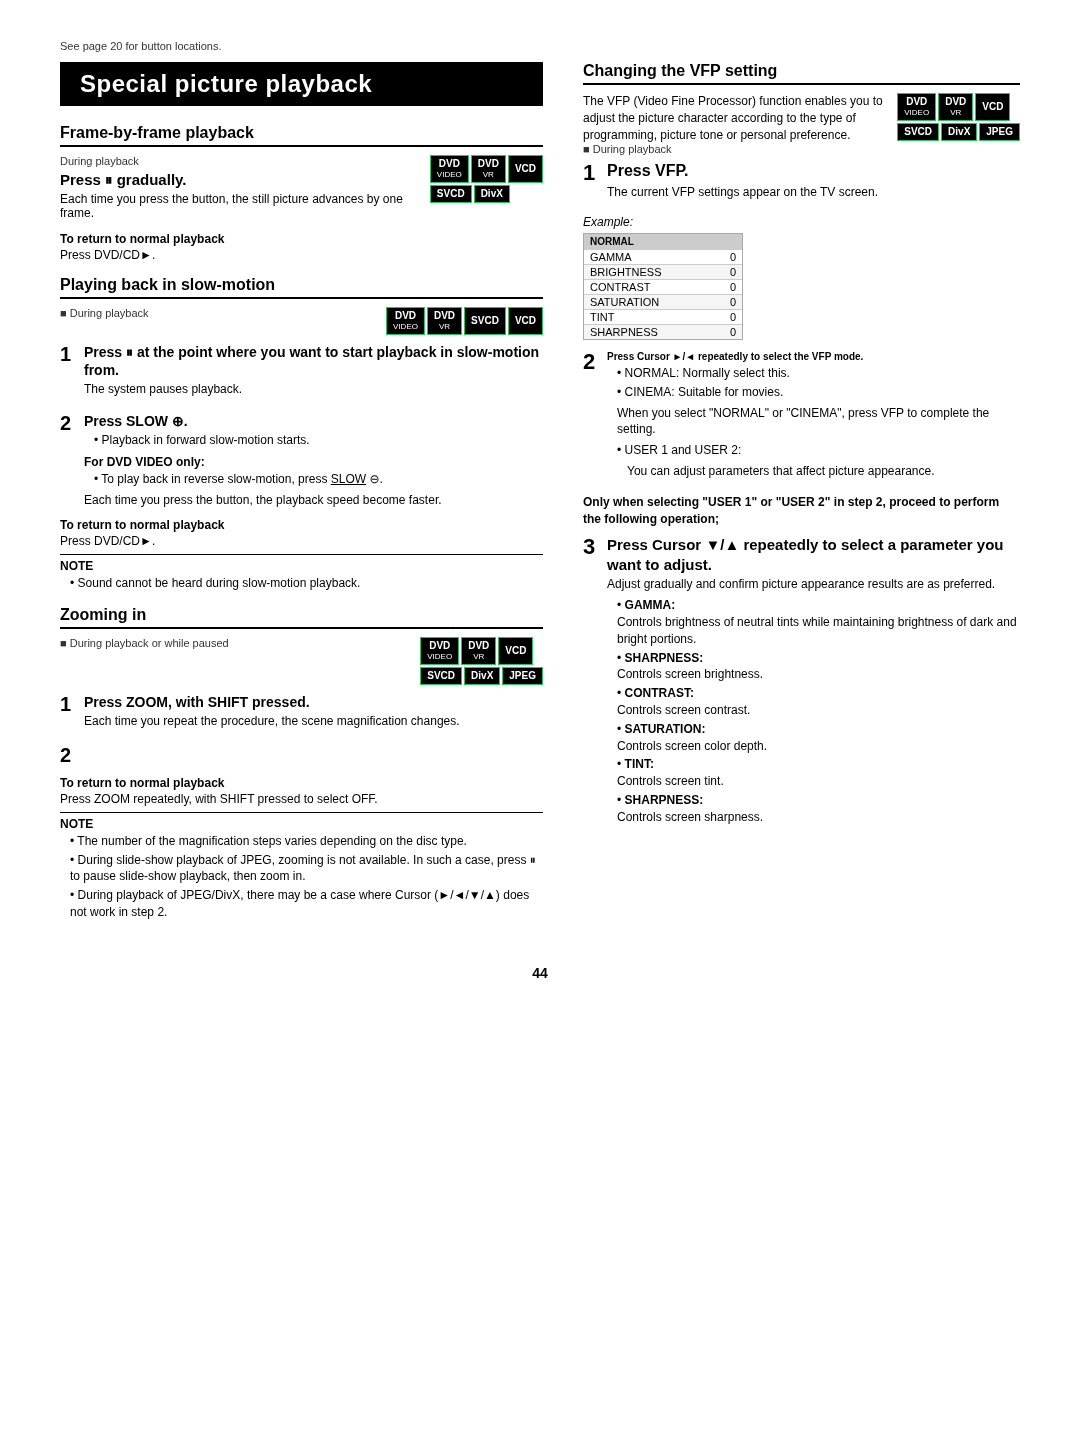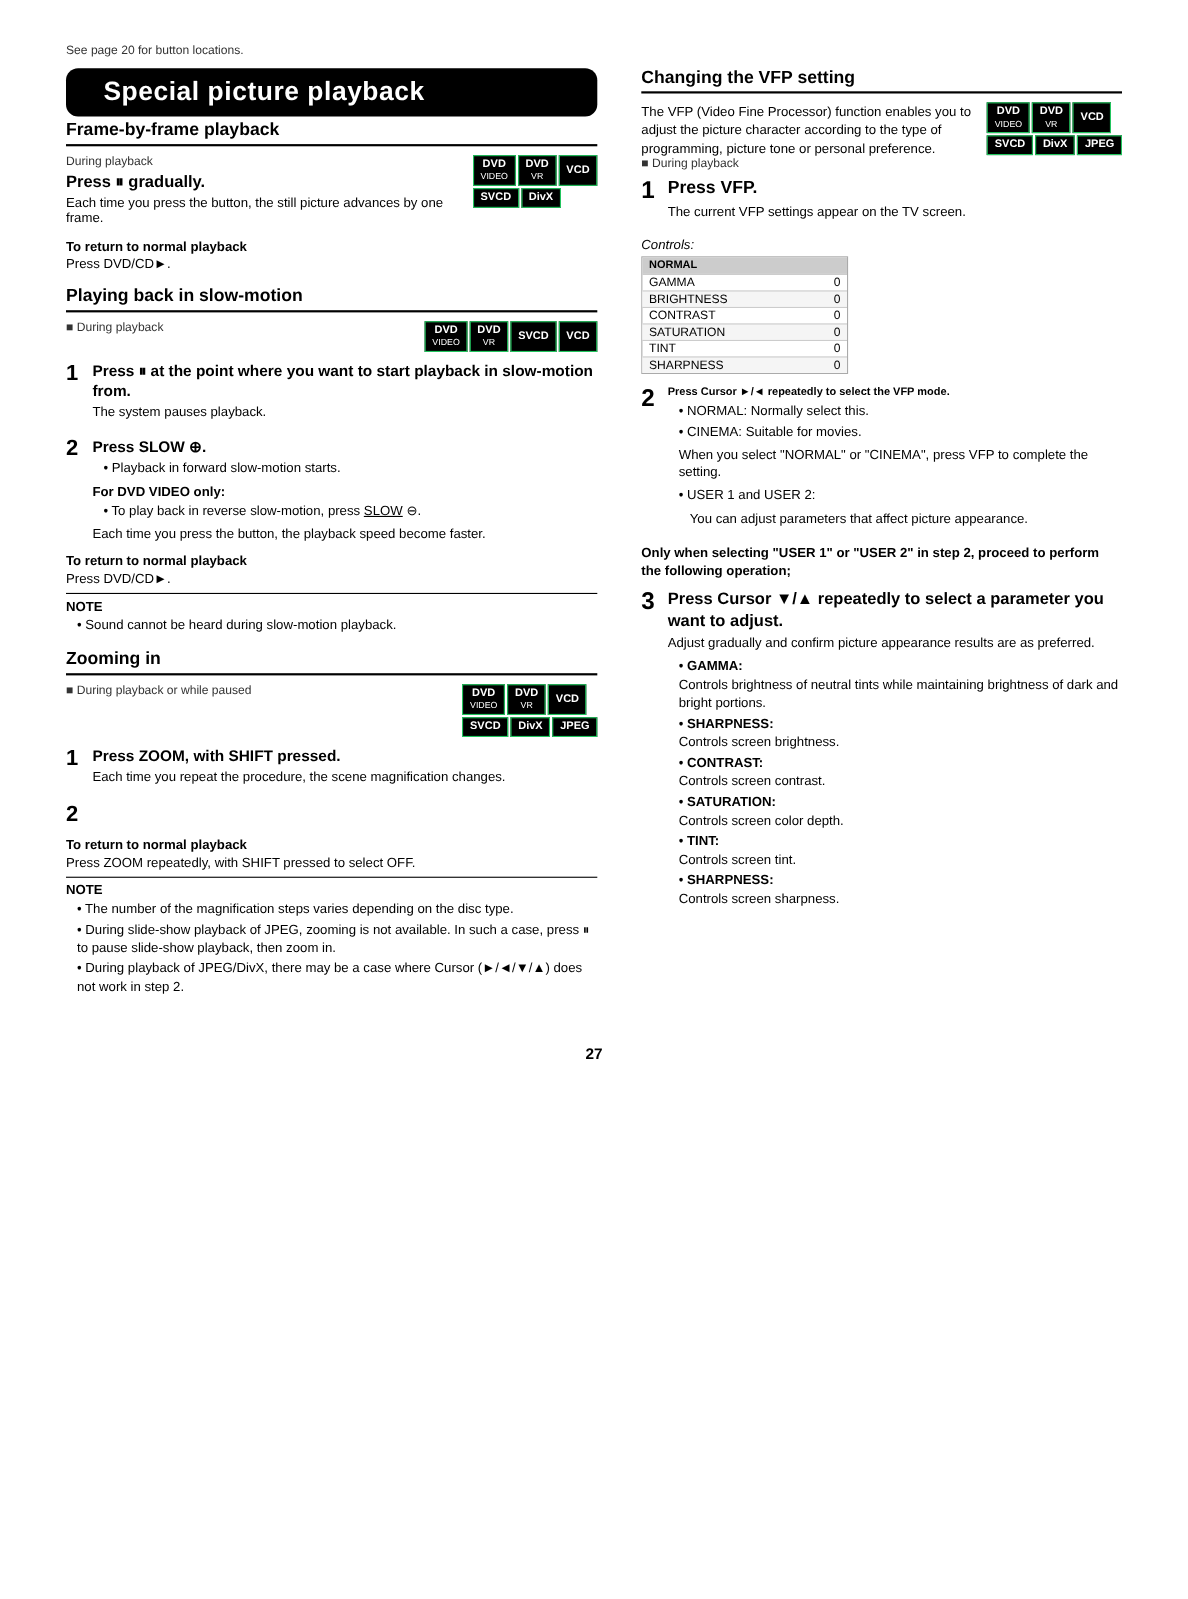--- a/index.html
+++ b/index.html
@@ -32,25 +32,24 @@
     .right-col {
       flex: 0.95;
     }
 
     
     .main-title {
       background: #000;
       color: #fff;
       font-size: 24px;
       font-weight: bold;
-      padding: 8px 34px;
-      margin-bottom: 4px;
+      padding: 8px 20px;
+      margin-bottom: 18px;
       font-family: Arial Black, Arial, sans-serif;
       letter-spacing: 0.5px;
-      border-radius: 11px;
     }
 
     
     .section-title {
       font-size: 16px;
       font-weight: bold;
       border-bottom: 2px solid #000;
       padding-bottom: 3px;
       margin-bottom: 8px;
     }
@@ -181,21 +180,21 @@
       align-items: flex-start;
       gap: 10px;
       margin-bottom: 8px;
     }
 
     
     .vfp-table {
       border: 1px solid #aaa;
       font-size: 11px;
       margin-bottom: 10px;
-      width: 188px;
+      width: 160px;
     }
 
     .vfp-table .header-row {
       background: #ccc;
       font-weight: bold;
       padding: 2px 6px;
       font-size: 10px;
     }
 
     .vfp-table .data-row {
@@ -385,21 +384,21 @@
       <div class="during-label" style="font-size:11px; color:#333; margin-bottom:6px;">During playback</div>
 
       <div class="step">
         <div class="step-num" style="font-size:22px;">1</div>
         <div class="step-content">
           <div class="step-title" style="font-size:16px;">Press VFP.</div>
           <div class="step-body">The current VFP settings appear on the TV screen.</div>
         </div>
       </div>
 
-      <div class="italic-text">Controls:</div>
+      <div class="italic-text">Example:</div>
 
       <div class="vfp-table">
         <div class="header-row">NORMAL</div>
         <div class="data-row">
             <span>GAMMA</span>
             <span>0</span>
           </div>
         <div class="data-row">
             <span>BRIGHTNESS</span>
             <span>0</span>
@@ -454,13 +453,13 @@
             <li><strong>SHARPNESS:</strong><br>Controls screen sharpness.</li>
           </ul>
         </div>
       </div>
 
     </div>
   </div>
 
 </div>
 
-<div class="page-num">27</div>
+<div class="page-num">44</div>
 
 </body></html>

